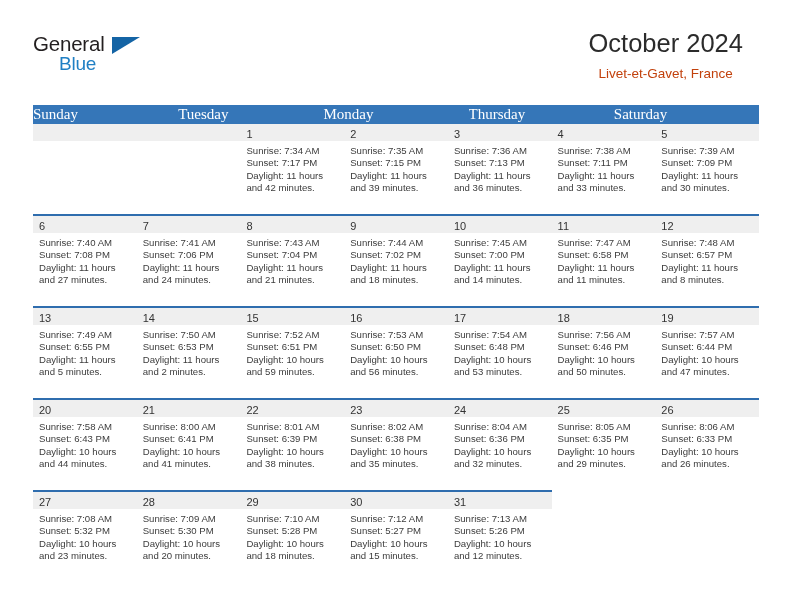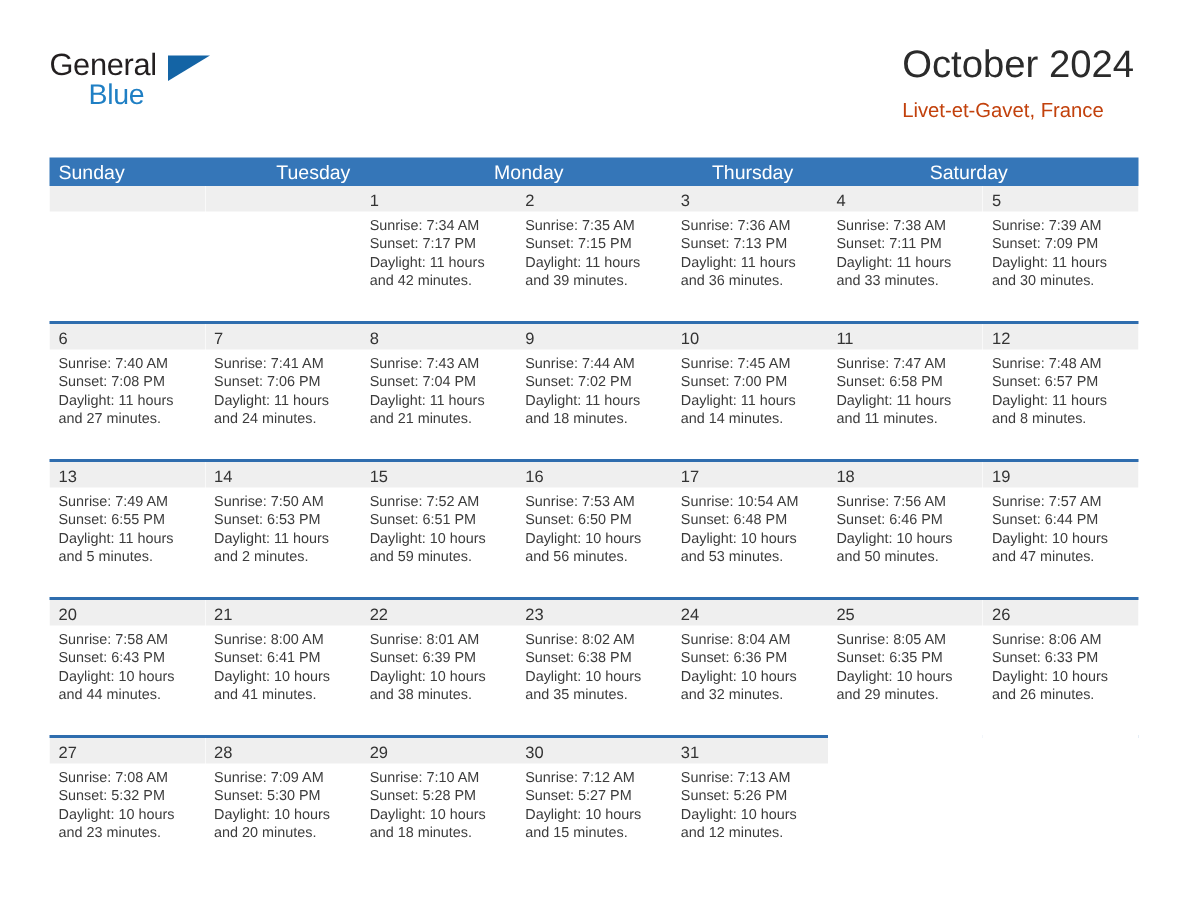--- a/index.html
+++ b/index.html
@@ -62,23 +62,23 @@
     top: 5px;
     width: 0;
     height: 0;
     border-left: 28px solid #1464a5;
     border-bottom: 17px solid transparent;
     border-top: 0 solid transparent;
   }
 
   .title-block {
     position: absolute;
-    right: 3px;
+    right: 16px;
     top: 0;
-    text-align: left;
+    text-align: center;
   }
   .cal-title {
     font-size: 25.5px;
     color: #2b2b2b;
     font-weight: normal;
     line-height: 30px;
     white-space: nowrap;
   }
   .cal-subtitle {
     font-size: 13.5px;
@@ -97,26 +97,27 @@
   }
 
   .weekday-row {
     display: flex;
     background: #3576b8;
     height: 19px;
   }
   .weekday-cell {
     flex: 1 1 0;
     color: #ffffff;
-    font-size: 13px;
+    font-size: 15px;
     line-height: 19px;
-    padding-left: 6px;
+    padding-left: 0;
     box-sizing: border-box;
     white-space: nowrap;
     overflow: hidden;
+    font-family: Liberation Serif, serif;
   }
 
   .week-row {
     display: flex;
     height: 90px;
     border-top: 2px solid #2f6dae;
   }
   .week-row.first {
     border-top: none;
   }
@@ -343,21 +344,21 @@
             <div class="day-body">
               <div class="day-line">Sunrise: 7:53 AM</div>
               <div class="day-line">Sunset: 6:50 PM</div>
               <div class="day-line">Daylight: 10 hours</div>
               <div class="day-line">and 56 minutes.</div>
             </div>
           </div>
           <div class="day-cell">
             <div class="daynum-band"><span class="daynum">17</span></div>
             <div class="day-body">
-              <div class="day-line">Sunrise: 10:54 AM</div>
+              <div class="day-line">Sunrise: 7:54 AM</div>
               <div class="day-line">Sunset: 6:48 PM</div>
               <div class="day-line">Daylight: 10 hours</div>
               <div class="day-line">and 53 minutes.</div>
             </div>
           </div>
           <div class="day-cell">
             <div class="daynum-band"><span class="daynum">18</span></div>
             <div class="day-body">
               <div class="day-line">Sunrise: 7:56 AM</div>
               <div class="day-line">Sunset: 6:46 PM</div>

